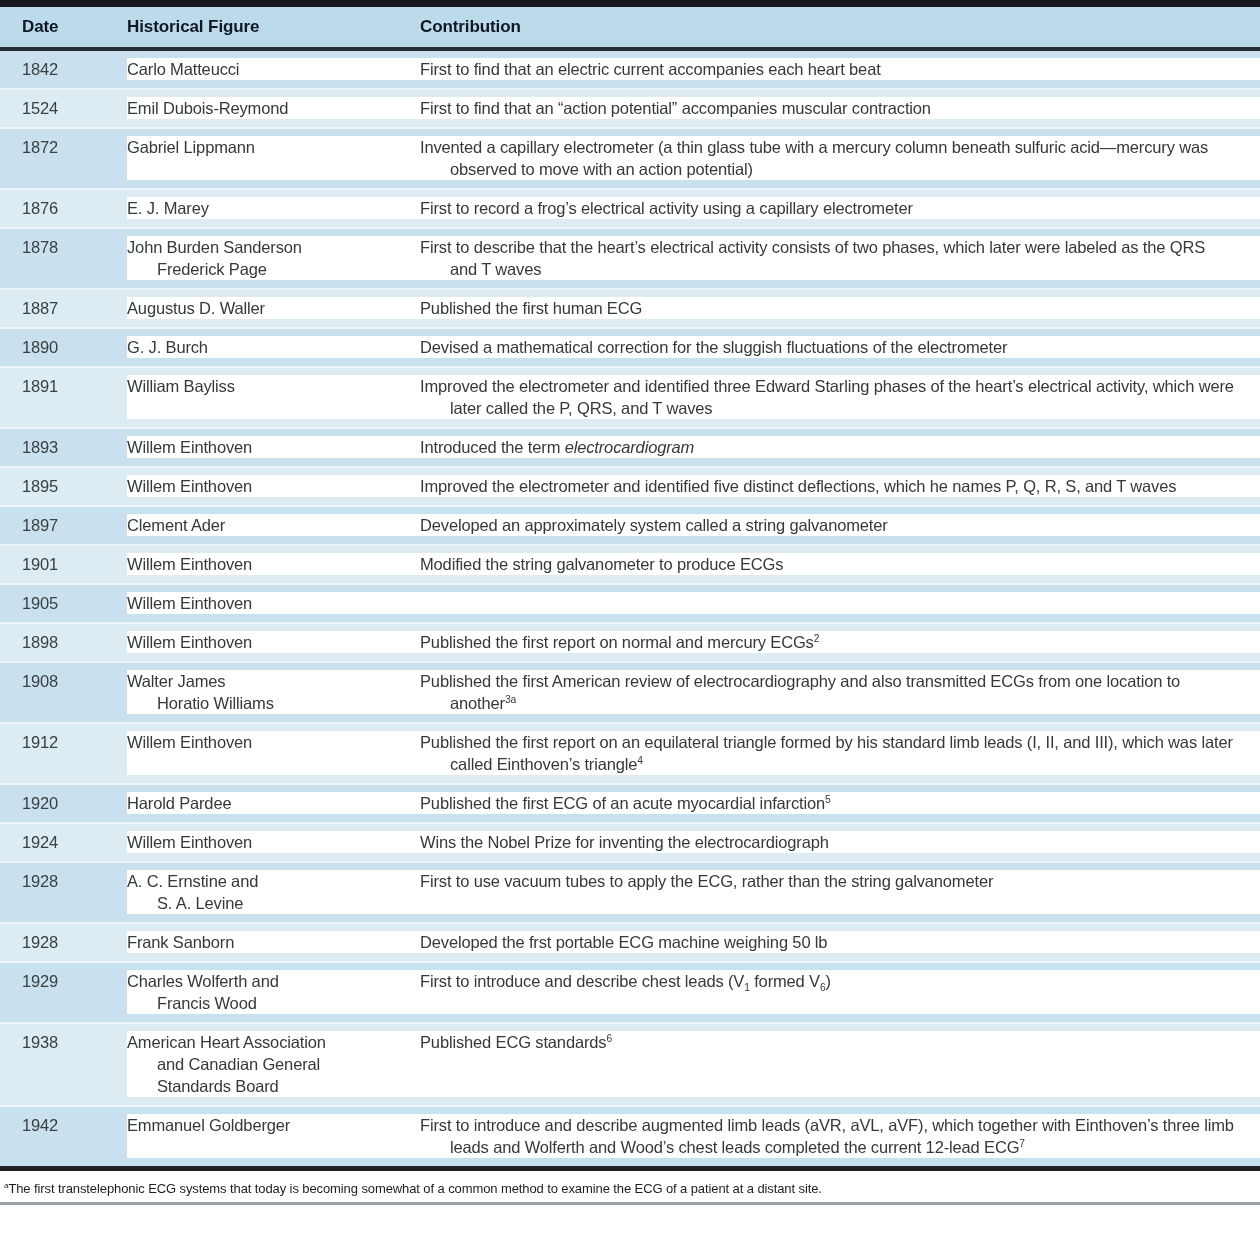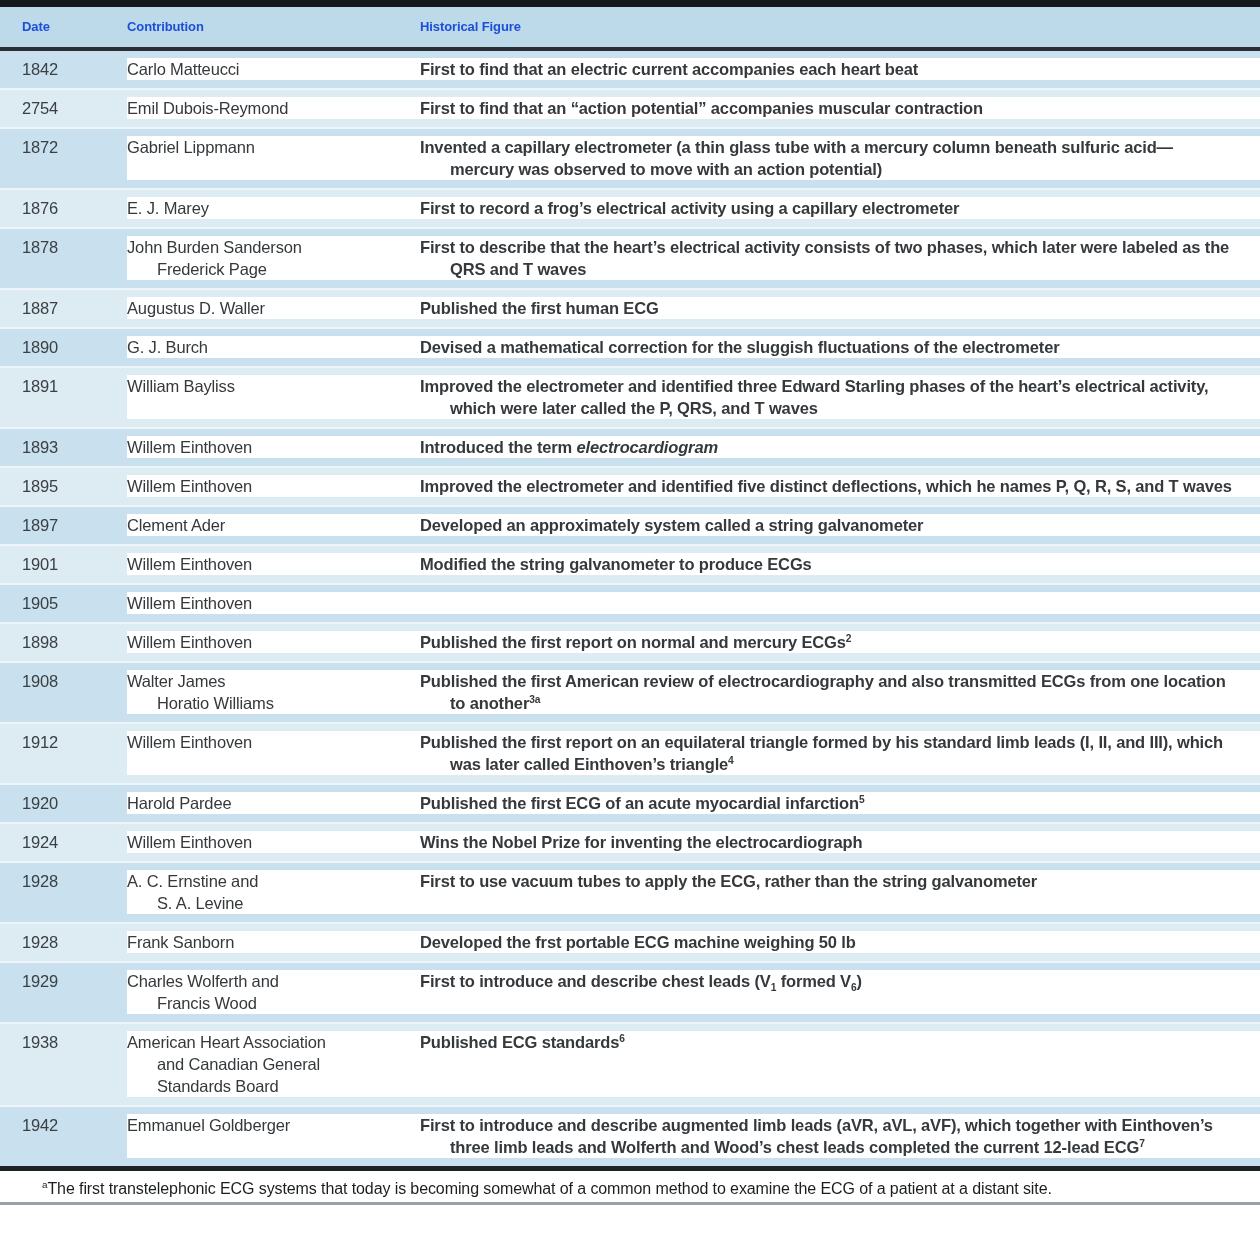--- a/index.html
+++ b/index.html
@@ -18,23 +18,23 @@
     background: #15191c;
   }
   .thead {
     display: grid;
     grid-template-columns: 105px 293px 1fr;
     background: #bcdae9;
     padding: 9px 24px 9px 22px;
     box-sizing: border-box;
   }
   .thead .col {
-    font-size: 13px;
+    font-size: 17px;
     font-weight: bold;
-    color: #1d4ed8;
+    color: #0f172a;
     line-height: 22px;
     letter-spacing: -0.1px;
   }
   .header-rule {
     height: 4px;
     background: #272e34;
   }
   .tbody { width: 100%; }
   .row {
     display: grid;
@@ -49,80 +49,78 @@
     font-size: 16.5px;
     line-height: 22px;
     color: #35393c;
     letter-spacing: -0.15px;
   }
   .cell.date { color: #3a4043; }
   .cell.figure .fig-line + .fig-line { padding-left: 30px; }
   .cell.contrib {
     padding-left: 30px;
     text-indent: -30px;
-    font-weight: bold;
   }
   .cell.contrib sup {
     font-size: 0.62em;
     line-height: 0;
     vertical-align: super;
   }
   .cell.contrib sub {
     font-size: 0.62em;
     line-height: 0;
     vertical-align: sub;
   }
   .bottom-rule {
     height: 5px;
     background: #1d2225;
   }
   .footnote {
     background: #ffffff;
     padding: 8px 24px 4px 4px;
-    font-size: 16px;
+    font-size: 13px;
     line-height: 19px;
     color: #1b1e20;
     letter-spacing: -0.1px;
-    margin-left: 38px;
   }
   .footnote sup {
     font-size: 0.62em;
     line-height: 0;
     vertical-align: super;
   }
   .bottom-line {
     height: 3px;
     background: #9aa1a6;
   }
 </style>
 </head>
 <body>
 
 <div class="figure">
   <div class="top-rule"></div>
 
   <div class="thead">
     <div class="col">Date</div>
+    <div class="col">Historical Figure</div>
     <div class="col">Contribution</div>
-    <div class="col">Historical Figure</div>
   </div>
 
   <div class="header-rule"></div>
 
   <div class="tbody" id="tbody">
   <div class="row dark">
     <div class="cell date">1842</div>
     <div class="cell figure">
           <div class="fig-line">Carlo Matteucci</div>
         </div>
     <div class="cell contrib"><span>First to find that an electric current accompanies each heart beat</span></div>
   </div>
 
   <div class="row light">
-    <div class="cell date">2754</div>
+    <div class="cell date">1524</div>
     <div class="cell figure">
           <div class="fig-line">Emil Dubois-Reymond</div>
         </div>
     <div class="cell contrib"><span>First to find that an “action potential” accompanies muscular contraction</span></div>
   </div>
 
   <div class="row dark">
     <div class="cell date">1872</div>
     <div class="cell figure">
           <div class="fig-line">Gabriel Lippmann</div>

